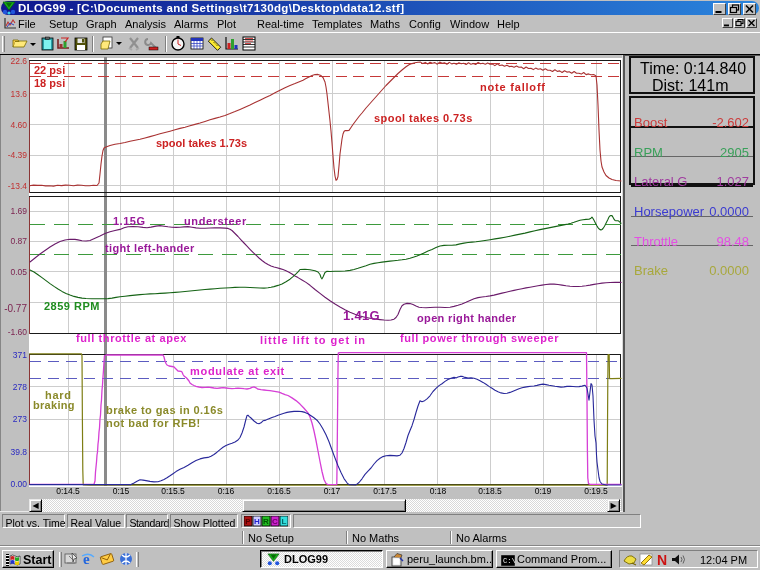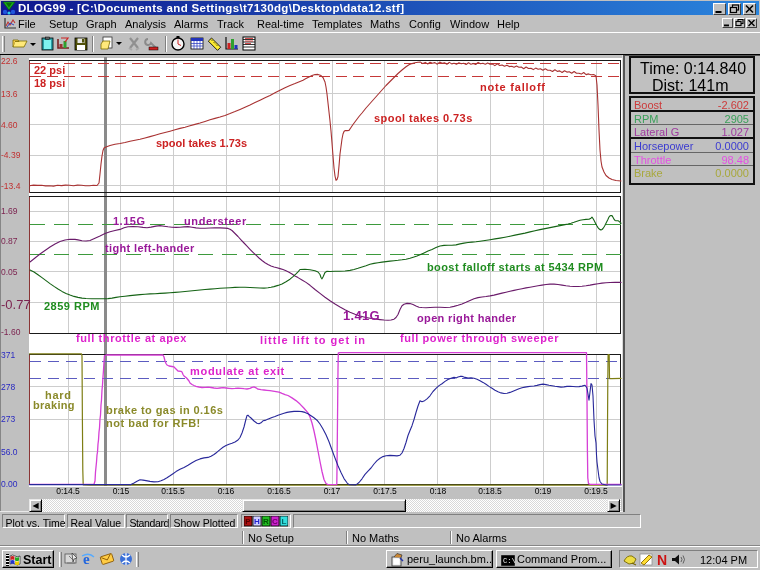--- a/index.html
+++ b/index.html
@@ -1,21 +1,21 @@
 <!DOCTYPE html>
 <html><head><meta charset="utf-8">
 <style>
   * { margin:0; padding:0; box-sizing:border-box; }
   html,body { width:760px; height:570px; overflow:hidden; }
   #screen { position:absolute; left:0; top:0; width:760px; height:570px;
     background:#c0c0c0; font-family:"Liberation Sans",sans-serif; }
   .abs { position:absolute; }
   
   #titlebar { position:absolute; left:1px; top:1px; width:758px; height:14px;
-    background:linear-gradient(to right,#10168e,#2a85dd); }
+    background:linear-gradient(to right,#10168e,#2a85dd);border-radius:7px; }
   #titletext { position:absolute; left:17px; top:1px; color:#fff; font-size:11.5px;
     font-weight:bold; white-space:nowrap; letter-spacing:0.32px;}
   .winbtn { position:absolute; top:1.5px; width:13px; height:12px; background:#c0c0c0; overflow:hidden;
     border-top:1px solid #fff; border-left:1px solid #fff;
     border-right:1px solid #404040; border-bottom:1px solid #404040;
     font-size:9px; text-align:center; line-height:11px; color:#000; font-weight:bold;}
   .winbtn2 { position:absolute; top:2.5px; width:11px; height:10px; background:#c0c0c0;
     border-top:1px solid #fff; border-left:1px solid #fff;
     border-right:1px solid #404040; border-bottom:1px solid #404040;
     font-size:8px; text-align:center; line-height:9px; color:#000; font-weight:bold;}
@@ -27,21 +27,21 @@
     border-top:1px solid #fff; }
   .tsep { position:absolute; top:3px; width:2px; height:16px;
     border-left:1px solid #808080; border-right:1px solid #fff; }
   .grip { position:absolute; top:3px; width:3px; height:16px;
     border-left:1px solid #fff; border-right:1px solid #808080; }
   
   #client { position:absolute; left:0; top:54px; width:760px; height:458px; background:#c0c0c0;
     border-top:1px solid #000; }
   #plotwhite { position:absolute; left:29px; top:3px; width:593px; height:429px; background:#fff; }
   .ann { position:absolute; font-size:11px; font-weight:bold; white-space:nowrap; }
-  .ylab { position:absolute; font-size:8.5px; white-space:nowrap; text-align:left; width:26px; }
+  .ylab { position:absolute; font-size:8.5px; white-space:nowrap; text-align:right; width:26px; }
   .xlab { position:absolute; font-size:8.5px; color:#000; white-space:nowrap; top:431px; width:40px; text-align:center;}
   
   #hscroll { position:absolute; left:29px; top:444px; width:592px; height:13px;
     background:#c0c0c0;
     background-image:conic-gradient(#fff 0 25%,#d8d8d8 0 50%,#fff 0 75%,#d8d8d8 0);
     background-size:2px 2px; }
   .sbtn { position:absolute; top:0; width:13px; height:13px; background:#c0c0c0;
     border-top:1px solid #e8e8e8; border-left:1px solid #e8e8e8;
     border-right:1px solid #000; border-bottom:1px solid #000;
     box-shadow:inset 1px 1px 0 #fff, inset -1px -1px 0 #808080;
@@ -50,21 +50,21 @@
     border-top:1px solid #e8e8e8; border-left:1px solid #e8e8e8;
     border-right:1px solid #000; border-bottom:1px solid #000;
     box-shadow:inset 1px 1px 0 #fff, inset -1px -1px 0 #808080; }
   
   #rpanel { position:absolute; left:623px; top:0px; width:142px; height:457px; background:#c0c0c0;
     border-left:2px solid #555; border-top:1px solid #555; border-right:1px solid #666;}
   #timebox { position:absolute; left:4px; top:0px; width:126px; height:38px;
     border:2px solid #111; }
   #legend { position:absolute; left:4px; top:40px; width:126px; height:89px;
     border:2px solid #111; }
-  .lrow { position:relative; height:13.7px; font-size:11px; }
+  .lrow { position:relative; height:13.7px; font-size:13px;margin-top:16px; }
   .lname { position:absolute; left:3px; top:1px; }
   .lval { position:absolute; right:4px; top:1px; }
   
   #status1 { position:absolute; left:0; top:512px; width:760px; height:17px; background:#c0c0c0;padding-left:44px; }
   .spanel { position:absolute; top:2px; height:14px; font-size:10px; background:#c0c0c0;
     border-top:1px solid #808080; border-left:1px solid #808080;
     border-bottom:1px solid #fff; border-right:1px solid #fff;
     font-size:10.5px; color:#000; padding:1.5px 2px 0 2.5px; white-space:nowrap;}
   #status2 { position:absolute; left:0; top:529px; width:669px; height:17px; background:#c0c0c0; }
   .s2sep { position:absolute; top:2px; width:2px; height:13px;
@@ -111,21 +111,21 @@
     <svg class="abs" style="left:4px;top:2px" width="13" height="12" viewBox="0 0 13 12">
       <path d="M1,1 L1,11 L12,11" stroke="#333" stroke-width="1.2" fill="none"></path>
       <path d="M2,9 L4,5 L6,8 L9,3 L11,6" stroke="#bb3333" stroke-width="1.1" fill="none"></path>
       <path d="M3,10 L6,6 L10,8" stroke="#3344bb" stroke-width="1" fill="none"></path>
     </svg>
     <div class="menuitem" style="left:18px">File</div>
     <div class="menuitem" style="left:49px">Setup</div>
     <div class="menuitem" style="left:86px">Graph</div>
     <div class="menuitem" style="left:125px">Analysis</div>
     <div class="menuitem" style="left:174px">Alarms</div>
-    <div class="menuitem" style="left:217px">Track</div>
+    <div class="menuitem" style="left:217px">Plot</div>
     <div class="menuitem" style="left:257px">Real-time</div>
     <div class="menuitem" style="left:312px">Templates</div>
     <div class="menuitem" style="left:370px">Maths</div>
     <div class="menuitem" style="left:409px">Config</div>
     <div class="menuitem" style="left:450px">Window</div>
     <div class="menuitem" style="left:497px">Help</div>
     <div class="winbtn2" style="left:722px"><svg width="9" height="8" viewBox="0 0 9 8">
           <rect x="1" y="5.5" width="5" height="1.8" fill="#000"></rect>
         </svg></div>
     <div class="winbtn2" style="left:734px"><svg width="9" height="8" viewBox="0 0 9 8">
@@ -269,39 +269,38 @@
     </svg>
 
     <div class="ylab" style="left:1px;top:0.5px;color:#c03030;font-size:8.5px">22.6</div>
     <div class="ylab" style="left:1px;top:33.5px;color:#c03030;font-size:8.5px">13.6</div>
     <div class="ylab" style="left:1px;top:64.5px;color:#c03030;font-size:8.5px">4.60</div>
     <div class="ylab" style="left:1px;top:95.0px;color:#c03030;font-size:8.5px">-4.39</div>
     <div class="ylab" style="left:1px;top:126.0px;color:#c03030;font-size:8.5px">-13.4</div>
     <div class="ylab" style="left:1px;top:151.0px;color:#7c2450;font-size:8.5px">1.69</div>
     <div class="ylab" style="left:1px;top:181.3px;color:#7c2450;font-size:8.5px">0.87</div>
     <div class="ylab" style="left:1px;top:211.7px;color:#7c2450;font-size:8.5px">0.05</div>
-    <div class="ylab" style="left:1px;top:242.0px;color:#7c2450;font-size:13px">-0.77</div>
+    <div class="ylab" style="left:1px;top:248px;color:#7c2450;font-size:10px">-0.77</div>
     <div class="ylab" style="left:1px;top:272.4px;color:#7c2450;font-size:8.5px">-1.60</div>
     <div class="ylab" style="left:1px;top:294.5px;color:#2929c0;font-size:8.5px">371</div>
     <div class="ylab" style="left:1px;top:326.7px;color:#2929c0;font-size:8.5px">278</div>
     <div class="ylab" style="left:1px;top:359.1px;color:#2929c0;font-size:8.5px">273</div>
-    <div class="ylab" style="left:1px;top:391.9px;color:#2929c0;font-size:8.5px">56.0</div>
+    <div class="ylab" style="left:1px;top:391.9px;color:#2929c0;font-size:8.5px">39.8</div>
     <div class="ylab" style="left:1px;top:424.0px;color:#2929c0;font-size:8.5px">0.00</div>
     <div class="ann" style="left:34px;top:8.5px;color:#cc2222;font-size:11px">22 psi</div>
     <div class="ann" style="left:34px;top:21.8px;color:#cc2222;font-size:11px">18 psi</div>
     <div class="ann" style="left:156px;top:81.5px;color:#cc2222;font-size:11px">spool takes 1.73s</div>
     <div class="ann" style="left:374px;top:57.0px;color:#cc2222;font-size:11px;letter-spacing:0.45px">spool takes 0.73s</div>
     <div class="ann" style="left:480px;top:25.5px;color:#cc2222;font-size:11px;letter-spacing:0.8px">note falloff</div>
     <div class="ann" style="left:113px;top:159.5px;color:#991999;font-size:11px;letter-spacing:0.5px">1.15G</div>
     <div class="ann" style="left:184px;top:159.5px;color:#991999;font-size:11px;letter-spacing:0.6px">understeer</div>
     <div class="ann" style="left:105px;top:187.0px;color:#991999;font-size:11px;letter-spacing:0.35px">tight left-hander</div>
     <div class="ann" style="left:343px;top:253.0px;color:#991999;font-size:13px;letter-spacing:0.3px">1.41G</div>
     <div class="ann" style="left:417px;top:256.5px;color:#991999;font-size:11px;letter-spacing:0.35px">open right hander</div>
     <div class="ann" style="left:44px;top:244.5px;color:#1f8c1f;font-size:11px;letter-spacing:0.5px">2859 RPM</div>
-    <div class="ann" style="left:427px;top:205.5px;color:#1f8c1f;font-size:11px;letter-spacing:0.4px">boost falloff starts at 5434 RPM</div>
     <div class="ann" style="left:76px;top:277.0px;color:#dd22cc;font-size:11px;letter-spacing:0.6px">full throttle at apex</div>
     <div class="ann" style="left:260px;top:278.5px;color:#dd22cc;font-size:11px;letter-spacing:1.0px">little lift to get in</div>
     <div class="ann" style="left:400px;top:277.0px;color:#dd22cc;font-size:11px;letter-spacing:0.6px">full power through sweeper</div>
     <div class="ann" style="left:190px;top:309.5px;color:#dd22cc;font-size:11px;letter-spacing:0.7px">modulate at exit</div>
     <div class="ann" style="left:45px;top:333.5px;color:#8a8a2a;font-size:11px;letter-spacing:0.7px">hard</div>
     <div class="ann" style="left:33px;top:343.5px;color:#8a8a2a;font-size:11px;letter-spacing:0.3px">braking</div>
     <div class="ann" style="left:106px;top:349.0px;color:#8a8a2a;font-size:11px;letter-spacing:0.43px">brake to gas in 0.16s</div>
     <div class="ann" style="left:106px;top:362.0px;color:#8a8a2a;font-size:11px;letter-spacing:0.5px">not bad for RFB!</div>
 
     <div class="xlab" style="left:48px">0:14.5</div>
@@ -412,20 +411,32 @@
       <path d="M18,5 q7,-4 12,1" stroke="#55aaff" stroke-width="1.3" fill="none"></path>
 
       <rect x="37" y="4" width="12" height="8" rx="1" fill="#ffcc44" stroke="#885500" stroke-width="0.8" transform="rotate(-18 43 8)"></rect>
       <path d="M38,5 l5,4 5,-5" stroke="#885500" stroke-width="0.8" fill="none" transform="rotate(-18 43 8)"></path>
 
       <circle cx="62" cy="8" r="6" fill="#3a6fd8"></circle>
       <path d="M58,4 q4,4 8,0 M58,12 q4,-4 8,0 M62,2 l0,12" stroke="#fff" stroke-width="1.2" fill="none"></path>
     </svg>
     <div class="grip" style="left:136px;top:5px;height:15px"></div>
 
+    <div class="tbtn" style="left:260px;width:123px;font-weight:bold;background:#e3e3e3;
+      border-top:1px solid #000;border-left:1px solid #000;border-right:1px solid #fff;border-bottom:1px solid #fff;
+      box-shadow:inset 1px 1px 0 #808080;
+      background-image:conic-gradient(#fff 0 25%,#dcdcdc 0 50%,#fff 0 75%,#dcdcdc 0);background-size:2px 2px;">
+      <svg class="abs" style="left:6px;top:2px" width="13" height="13" viewBox="0 0 14 14">
+        <polygon points="1,1 13,1 7,9" fill="#18b018" stroke="#0a5c0a" stroke-width="0.7"></polygon>
+        <polygon points="4,2 10,2 7,6.5" fill="#0a6a0a"></polygon>
+        <circle cx="3" cy="11" r="2.2" fill="#2255dd"></circle>
+        <circle cx="11" cy="11" r="2.2" fill="#2255dd"></circle>
+      </svg>
+      <span class="tlabel" style="left:23px">DLOG99</span>
+    </div>
     <div class="tbtn" style="left:386px;width:107px">
       <svg class="abs" style="left:3px;top:2px" width="14" height="14" viewBox="0 0 14 14">
         <rect x="2" y="4" width="9" height="9" fill="#e8e8e8" stroke="#333" stroke-width="0.8"></rect>
         <rect x="3.5" y="5.5" width="6" height="6" fill="#fff"></rect>
         <path d="M4,4 L7,0.5 L12,2 L11,4.5" fill="#cc8833" stroke="#333" stroke-width="0.7"></path>
         <path d="M10,5 l3,3" stroke="#2233aa" stroke-width="1.5"></path>
       </svg>
       <span class="tlabel">peru_launch.bm...</span>
     </div>
     <div class="tbtn" style="left:496px;width:116px">

